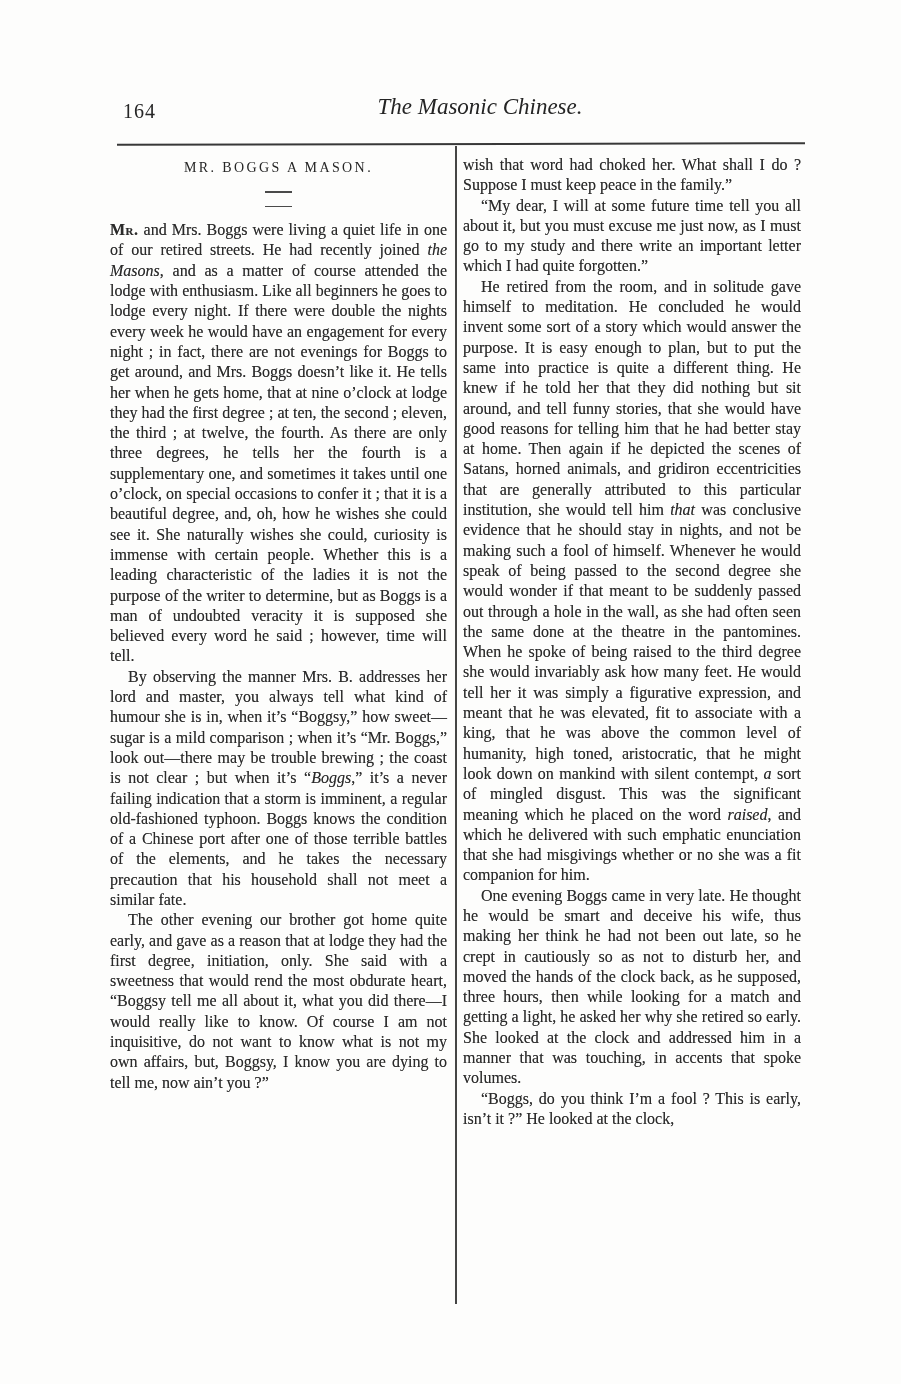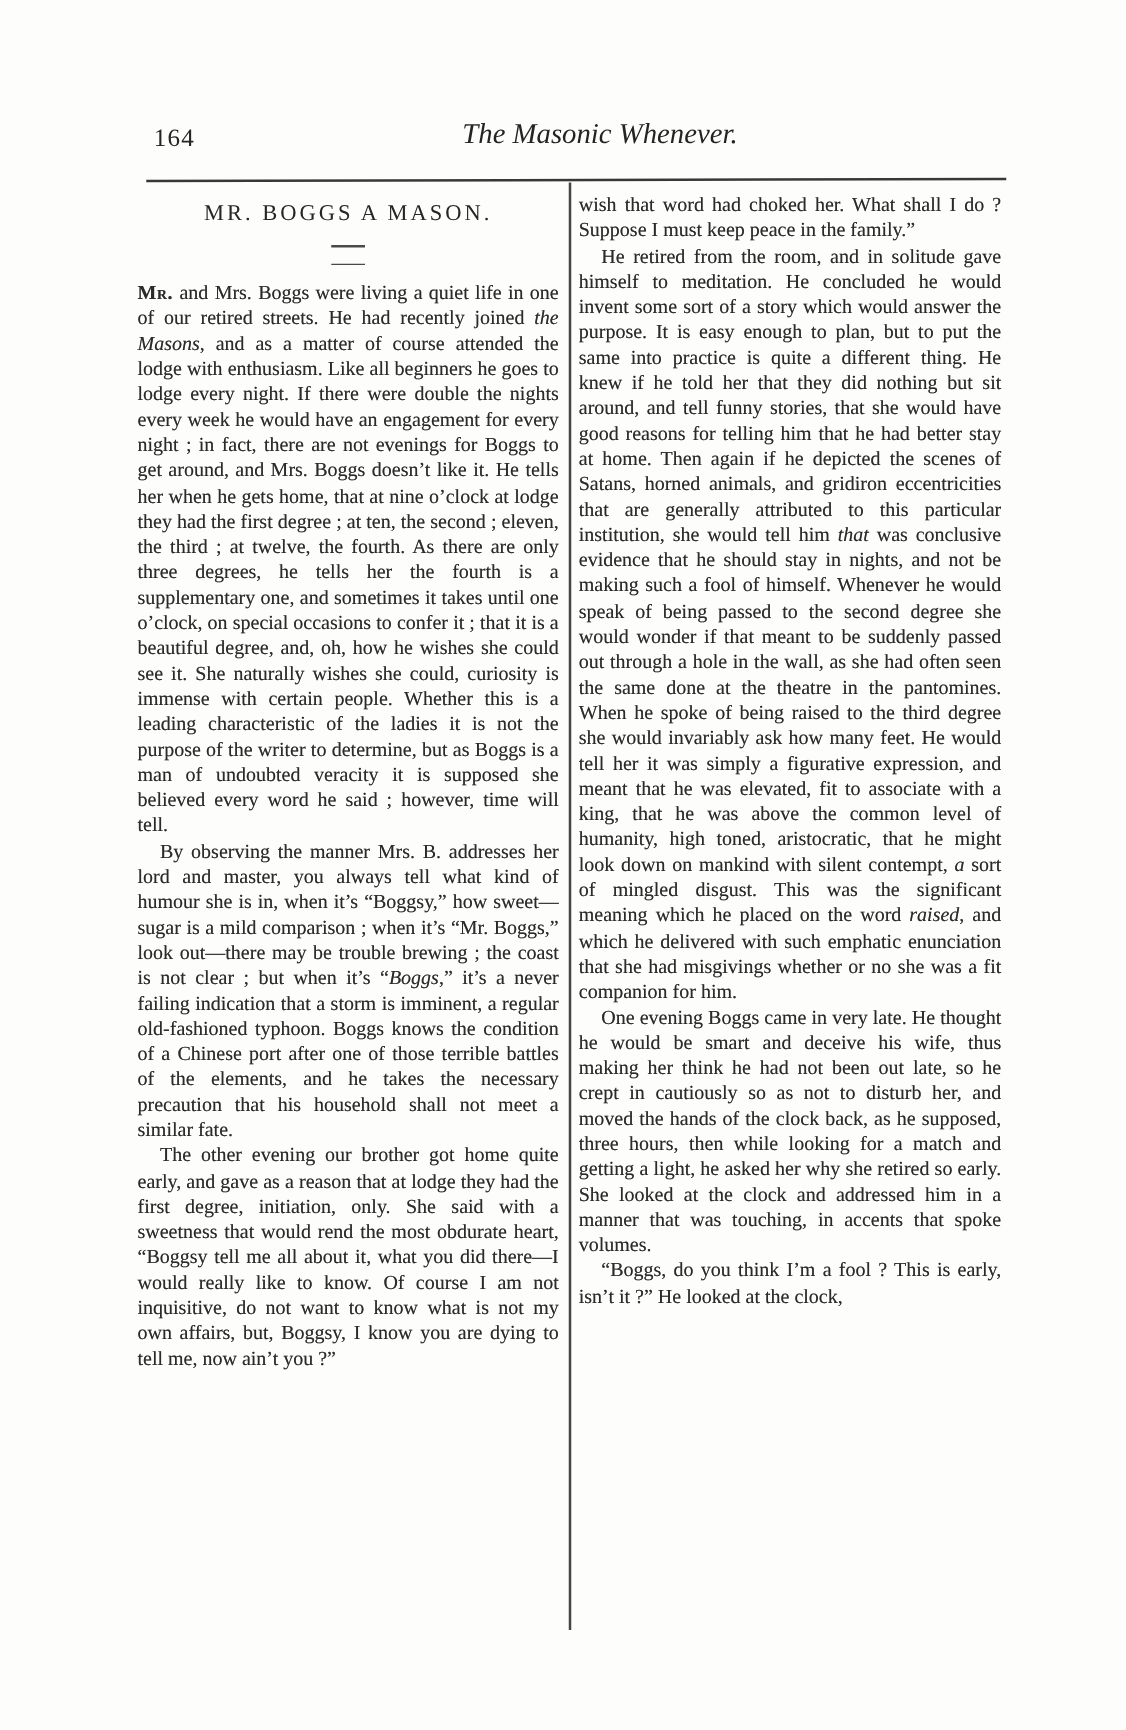--- a/index.html
+++ b/index.html
@@ -23,21 +23,21 @@
     position:absolute; left:117px; top:143px; width:688px; height:2px;
     background:#383838; transform:rotate(-0.12deg);
   }
   .col-divider {
     position:absolute; left:455px; top:146px; width:1.5px; height:1158px;
     background:#454545;
   }
   .left-col  { position:absolute; left:110px; top:150px; width:337px; }
   .right-col { position:absolute; left:463px; top:150px; width:338px; }
   .article-title {
-    font-size:18px; font-weight:normal; letter-spacing:2.4px;
+    font-size:14px; font-weight:normal; letter-spacing:2.4px;
     text-align:center; margin:10px 0 0; color:#262626;
   }
   .short-rule {
     width:27px; height:1.6px; background:#4a4a4a; margin:15px auto 0;
   }
   .short-rule.second { margin-top:13px; }
   .byline {
     margin:13px 0 0; text-align:center; font-size:12.5px;
     letter-spacing:1.6px; color:#2e2e2e;
   }
@@ -50,37 +50,38 @@
   .para.indent { text-indent:18px; }
   .it { font-style:italic; }
   .sc { font-variant:small-caps; letter-spacing:0.5px;font-weight:bold; }
 </style>
 </head>
 <body>
 
 <div>
 
   <span class="page-number">164</span>
-  <span class="journal-title">The Masonic Whenever.</span>
+  <span class="journal-title">The Masonic Chinese.</span>
   <div class="header-rule"></div>
   <div class="col-divider"></div>
 
   <div class="left-col">
     <h1 class="article-title">MR. BOGGS A MASON.</h1>
     <div class="short-rule"></div>
     <div class="short-rule second"></div>
     <div class="body-text">
         <p class="para"><span class="sc">Mr.</span><span> and Mrs. Boggs were living a quiet life in one of our retired streets. He had recently joined </span><span class="it">the Masons</span><span>, and as a matter of course attended the lodge with enthusiasm. Like all beginners he goes to lodge every night. If there were double the nights every week he would have an engagement for every night&nbsp;; in fact, there are not evenings for Boggs to get around, and Mrs. Boggs doesn’t like it. He tells her when he gets home, that at nine o’clock at lodge they had the first degree&nbsp;; at ten, the second&nbsp;; eleven, the third&nbsp;; at twelve, the fourth. As there are only three degrees, he tells her the fourth is a supplementary one, and sometimes it takes until one o’clock, on special occasions to confer it&nbsp;; that it is a beautiful degree, and, oh, how he wishes she could see it. She naturally wishes she could, curiosity is immense with certain people. Whether this is a leading characteristic of the ladies it is not the purpose of the writer to determine, but as Boggs is a man of undoubted veracity it is supposed she believed every word he said&nbsp;; however, time will tell.</span></p>
         <p class="para indent"><span>By observing the manner Mrs. B. addresses her lord and master, you always tell what kind of humour she is in, when it’s “Boggsy,” how sweet—sugar is a mild comparison&nbsp;; when it’s “Mr. Boggs,” look out—there may be trouble brewing&nbsp;; the coast is not clear&nbsp;; but when it’s “</span><span class="it">Boggs</span><span>,” it’s a never failing indication that a storm is imminent, a regular old-fashioned typhoon. Boggs knows the condition of a Chinese port after one of those terrible battles of the elements, and he takes the necessary precaution that his household shall not meet a similar fate.</span></p>
         <p class="para indent"><span>The other evening our brother got home quite early, and gave as a reason that at lodge they had the first degree, initiation, only. She said with a sweetness that would rend the most obdurate heart, “Boggsy tell me all about it, what you did there—I would really like to know. Of course I am not inquisitive, do not want to know what is not my own affairs, but, Boggsy, I know you are dying to tell me, now ain’t you&nbsp;?”</span></p>
       </div>
   </div>
 
   <div class="right-col">
     <div class="body-text">
         <p class="para"><span>wish that word had choked her. What shall I do&nbsp;? Suppose I must keep peace in the family.”</span></p>
+        <p class="para indent"><span>“My dear, I will at some future time tell you all about it, but you must excuse me just now, as I must go to my study and there write an important letter which I had quite forgotten.”</span></p>
         <p class="para indent"><span>He retired from the room, and in solitude gave himself to meditation. He concluded he would invent some sort of a story which would answer the purpose. It is easy enough to plan, but to put the same into practice is quite a different thing. He knew if he told her that they did nothing but sit around, and tell funny stories, that she would have good reasons for telling him that he had better stay at home. Then again if he depicted the scenes of Satans, horned animals, and gridiron eccentricities that are generally attributed to this particular institution, she would tell him </span><span class="it">that</span><span> was conclusive evidence that he should stay in nights, and not be making such a fool of himself. Whenever he would speak of being passed to the second degree she would wonder if that meant to be suddenly passed out through a hole in the wall, as she had often seen the same done at the theatre in the pantomines. When he spoke of being raised to the third degree she would invariably ask how many feet. He would tell her it was simply a figurative expression, and meant that he was elevated, fit to associate with a king, that he was above the common level of humanity, high toned, aristocratic, that he might look down on mankind with silent contempt, </span><span class="it">a</span><span> sort of mingled disgust. This was the significant meaning which he placed on the word </span><span class="it">raised</span><span>, and which he delivered with such emphatic enunciation that she had misgivings whether or no she was a fit companion for him.</span></p>
         <p class="para indent"><span>One evening Boggs came in very late. He thought he would be smart and deceive his wife, thus making her think he had not been out late, so he crept in cautiously so as not to disturb her, and moved the hands of the clock back, as he supposed, three hours, then while looking for a match and getting a light, he asked her why she retired so early. She looked at the clock and addressed him in a manner that was touching, in accents that spoke volumes.</span></p>
         <p class="para indent"><span>“Boggs, do you think I’m a fool&nbsp;? This is early, isn’t it&nbsp;?” He looked at the clock,</span></p>
       </div>
   </div>
 
 </div>
 
 </body></html>

